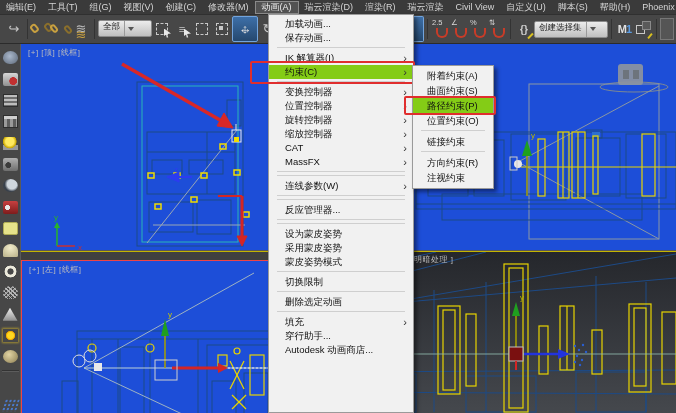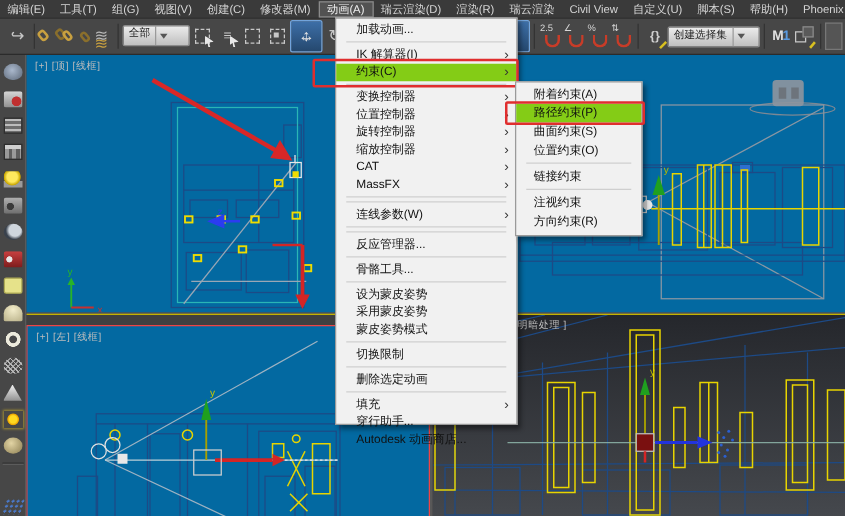--- a/index.html
+++ b/index.html
@@ -65,37 +65,37 @@
   .i8{background:#e6e28a;border:1px solid #b0ac55;box-sizing:border-box;border-radius:2px}
   .i9{background:radial-gradient(circle at 50% 30%,#f2ecca,#b8b088);border-radius:50% 50% 10% 10%}
   .i10{background:radial-gradient(circle,#474747 28%,#eceadc 34% 58%,transparent 62%)}
   .i11{background:repeating-linear-gradient(45deg,#b8b8b8 0 1px,transparent 1px 3px),repeating-linear-gradient(-45deg,#9a9a9a 0 1px,transparent 1px 3px);border-radius:50% 50% 40% 40%}
   .i12{background:linear-gradient(#f0f0f0,#8e8e8e);clip-path:polygon(50% 0,100% 100%,0 100%)}
   .i13{background:radial-gradient(circle,#ffd820 30%,#e8a000 44%,transparent 50%);box-shadow:0 0 2px 1px rgba(255,216,32,.5)}
   .i14{background:radial-gradient(circle at 40% 35%,#e2d4a4,#8a7c50);border-radius:50%}
   .i16{background:radial-gradient(circle,#4a78c8 35%,transparent 40%) 0 0/4px 4px;transform:skewX(-18deg)}
 
   
-  .vp{position:absolute;background:#0369a1;overflow:hidden}
+  .vp{position:absolute;background:#1d4ed8;overflow:hidden}
   .vp-tl{left:21px;top:44px;width:323px;height:206px}
   .vp-tr{left:346px;top:44px;width:330px;height:206px}
   .vp-bl{left:22px;top:260px;width:321px;height:160px;border:1px solid #ef4444;box-sizing:content-box;left:21px}
   .vp-br{left:346px;top:252px;width:330px;height:161px;background:linear-gradient(#25272c,#45484d)}
   .split-h{position:absolute;left:21px;top:250px;width:655px;height:2px;background:#585858;z-index:2}
   .split-h-y{position:absolute;left:21px;top:251px;width:655px;height:1px;background:#c4b400;z-index:3}
   .split-v{position:absolute;left:344px;top:44px;width:2px;height:369px;background:#585858;z-index:2}
   .vp-label{position:absolute;left:7px;top:3px;color:#bdbdbd;font-size:8px;letter-spacing:.5px;z-index:2;white-space:nowrap}
   .vp-label-br{left:68px;top:2px}
   svg.scene{position:absolute;left:0;top:0}
 
   
   .menu{position:absolute;background:#f1f1f1;border:1px solid #9a9a9a;box-shadow:3px 3px 4px rgba(0,0,0,.45);
         box-sizing:border-box;padding-top:2px;z-index:20}
-  .menu-main{left:268px;top:14px;width:146px;height:326px}
-  .menu-sub{left:412px;top:65px;width:102px;z-index:21;padding-bottom:3px}
+  .menu-main{left:268px;top:14px;width:146px;height:399px}
+  .menu-sub{left:412px;top:65px;width:82px;z-index:21;padding-bottom:3px}
   .menu-item{position:relative;height:14px;line-height:14px;font-size:9.5px;color:#111;
              padding:0 6px 0 16px;display:flex;align-items:center;white-space:nowrap}
   .menu-sub .menu-item{height:15px;line-height:15px;padding-left:14px}
   .menu-item .mi-label{flex:0 0 auto}
   .menu-item .mi-short{margin-left:auto;font-size:9px;color:#222}
   .menu-item .mi-arrow{margin-left:auto;font-size:11px;color:#333;line-height:12px}
   .menu-item.hl{background:#84cc16}
   .menu-sep{height:1px;background:#cfcfcf;margin:2px 8px 3px 8px}
   .menu-item.redbox::after{content:"";position:absolute;left:-19px;right:-2px;top:-4px;bottom:-5px;
         border:2px solid #e02e2e;border-radius:2px;pointer-events:none;z-index:22}
@@ -434,20 +434,23 @@
 </div>
 
 <div class="split-h"></div>
 <div class="split-h-y"></div>
 <div class="split-v"></div>
 
 <div class="menu menu-main">
     <div class="menu-item">
       <span class="mi-label">加载动画...</span>
     </div>
+    <div class="menu-item">
+      <span class="mi-label">保存动画...</span>
+    </div>
     <div class="menu-sep"></div>
     <div class="menu-item">
       <span class="mi-label">IK 解算器(I)</span>
       <span class="mi-arrow">›</span>
     </div>
     <div class="menu-item hl redbox">
       <span class="mi-label">约束(C)</span>
       <span class="mi-arrow">›</span>
     </div>
     <div class="menu-sep"></div>
@@ -480,23 +483,20 @@
     <div class="menu-item">
       <span class="mi-label">连线参数(W)</span>
       <span class="mi-arrow">›</span>
     </div>
     <div class="menu-sep"></div>
     <div class="menu-sep"></div>
     <div class="menu-item">
       <span class="mi-label">反应管理器...</span>
     </div>
     <div class="menu-sep"></div>
-    <div class="menu-item">
-      <span class="mi-label">骨骼工具...</span>
-    </div>
     <div class="menu-sep"></div>
     <div class="menu-item">
       <span class="mi-label">设为蒙皮姿势</span>
     </div>
     <div class="menu-item">
       <span class="mi-label">采用蒙皮姿势</span>
     </div>
     <div class="menu-item">
       <span class="mi-label">蒙皮姿势模式</span>
     </div>
@@ -517,34 +517,34 @@
       <span class="mi-label">穿行助手...</span>
     </div>
     <div class="menu-item">
       <span class="mi-label">Autodesk 动画商店...</span>
     </div>
   </div>
 
 <div class="menu menu-sub">
     <div class="menu-item">
       <span class="mi-label">附着约束(A)</span>
+    </div>
+    <div class="menu-item">
+      <span class="mi-label">曲面约束(S)</span>
     </div>
     <div class="menu-item hl redbox">
       <span class="mi-label">路径约束(P)</span>
     </div>
     <div class="menu-item">
-      <span class="mi-label">曲面约束(S)</span>
-    </div>
-    <div class="menu-item">
       <span class="mi-label">位置约束(O)</span>
     </div>
     <div class="menu-sep"></div>
     <div class="menu-item">
       <span class="mi-label">链接约束</span>
     </div>
     <div class="menu-sep"></div>
     <div class="menu-item">
+      <span class="mi-label">方向约束(R)</span>
+    </div>
+    <div class="menu-item">
       <span class="mi-label">注视约束</span>
     </div>
-    <div class="menu-item">
-      <span class="mi-label">方向约束(R)</span>
-    </div>
   </div>
 
 </body></html>

